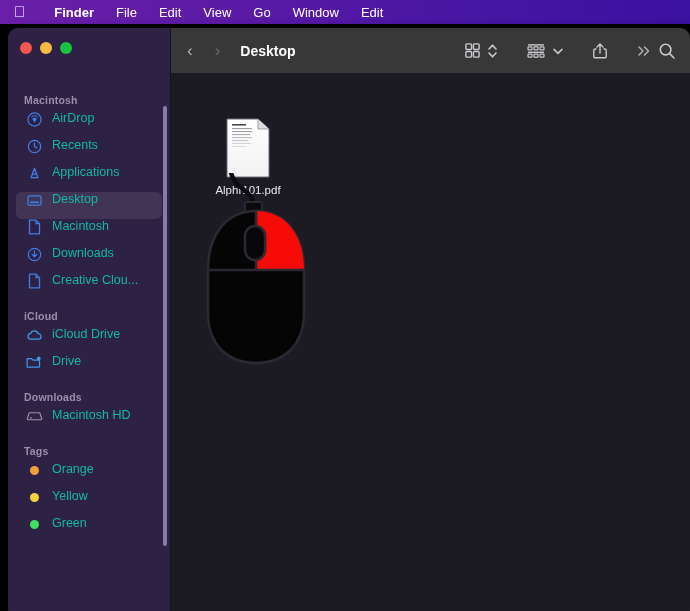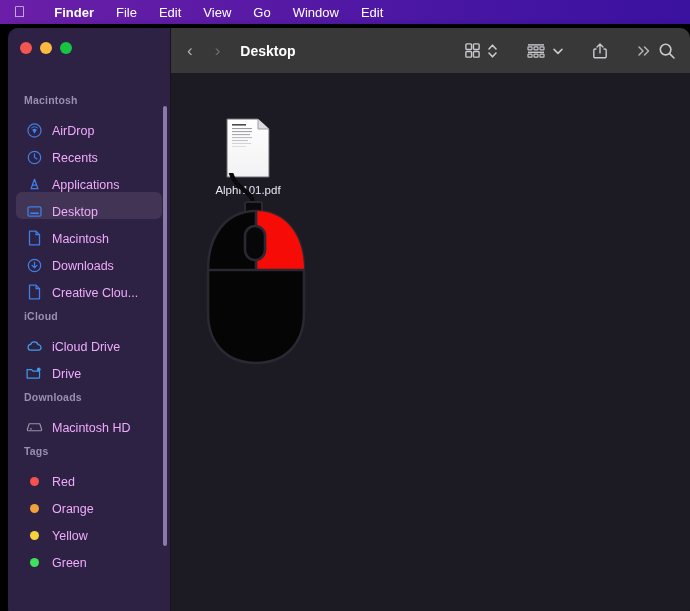--- a/index.html
+++ b/index.html
@@ -41,23 +41,23 @@
     position: absolute; left: 0; top: 0; width: 162px; height: 590px;
     background: #2d2144;
     padding-top: 8px;
     overflow: hidden;
   }
   .sb-scroll { position: absolute; right: 3px; top: 78px; width: 4px; height: 440px;
                background: #8b7aa8; border-radius: 2px; }
   .sb-group { color: #9b8fae; font-size: 10.5px; font-weight: bold;
               padding: 10px 0 5px 16px; letter-spacing: .2px; }
   .sb-row {
-    display: flex; align-items: flex-end; height: 27px;
+    display: flex; align-items: flex-start; height: 27px;
     margin: 0 8px; padding-left: 8px; border-radius: 6px;
-    color: #f0abfc; font-size: 12.5px;
+    color: #14b8a6; font-size: 12.5px;
   }
   .sb-row.sel { background: #413454; }
   .sb-ico { width: 20px; height: 16px; margin-right: 8px; display:flex;
             align-items:center; justify-content:center; flex:0 0 20px; }
   .sb-ico svg { display:block; }
   .dot { width: 9px; height: 9px; border-radius: 50%; display:block; }
   .sb-lbl { white-space: nowrap; overflow: hidden; text-overflow: ellipsis; }
 
   
   .divider { position:absolute; left:162px; top:0; width:1px; height:590px; background:#15131b; }
@@ -218,26 +218,20 @@
             <path d="M1.4 8.6 L3.4 2.6 H14.6 L16.6 8.6 A1.2 1.2 0 0 1 15.4 10 H2.6 A1.2 1.2 0 0 1 1.4 8.6 Z" fill="none" stroke="#9b93a8" stroke-width="1.2" stroke-linejoin="round"></path>
             <circle cx="5.2" cy="7.9" r=".9" fill="#9b93a8"></circle>
           </svg>
         </span>
         <span class="sb-lbl">Macintosh HD</span>
       </div>
 
 
       <div class="sb-group">Tags</div>
 
-      <div class="sb-row">
-        <span class="sb-ico">
-            <span class="dot" style="background:#f4514f"></span>
-          </span>
-        <span class="sb-lbl">Red</span>
-      </div>
       <div class="sb-row">
         <span class="sb-ico">
             <span class="dot" style="background:#f1a03a"></span>
           </span>
         <span class="sb-lbl">Orange</span>
       </div>
       <div class="sb-row">
         <span class="sb-ico">
             <span class="dot" style="background:#f7d13c"></span>
           </span>

